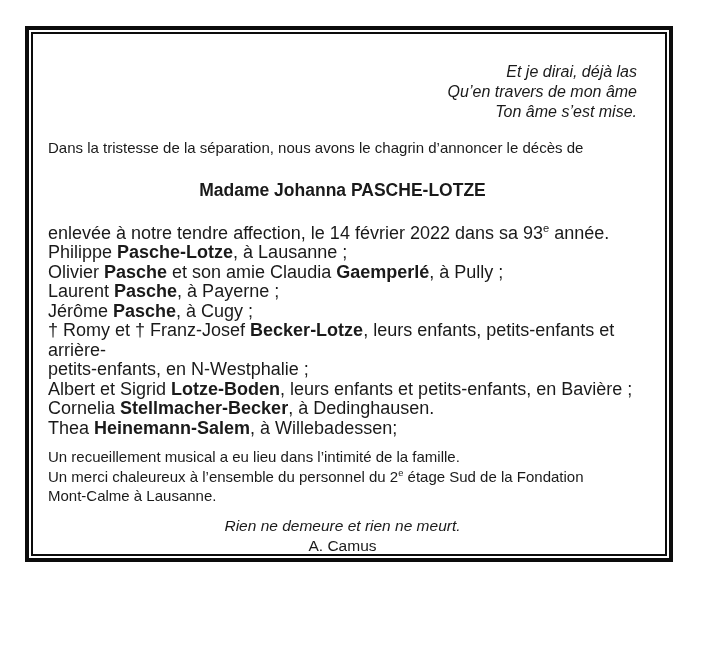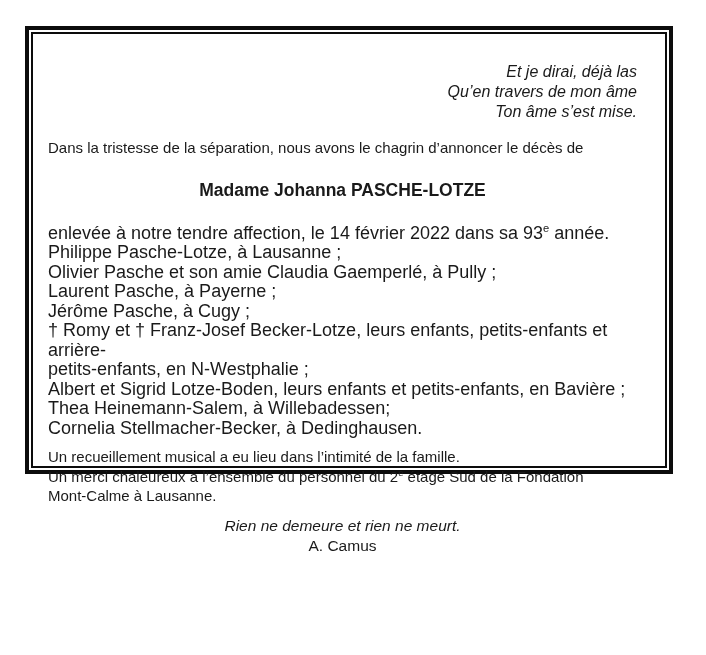--- a/index.html
+++ b/index.html
@@ -13,21 +13,21 @@
     position: relative;
     font-family: "Liberation Sans", "DejaVu Sans", sans-serif;
     color: #1a1a1a;
     overflow: hidden;
   }
   .frame-outer {
     position: absolute;
     left: 25px;
     top: 26px;
     width: 648px;
-    height: 448px;
+    height: 536px;
     box-sizing: border-box;
     border: 4px solid #0c0c0c;
     padding: 2px;
   }
   .frame-inner {
     box-sizing: border-box;
     width: 100%;
     height: 100%;
     border: 2px solid #0c0c0c;
     padding: 28px 28px 18px 15px;
@@ -67,21 +67,21 @@
     font-size: 15.5px;
     line-height: 20px;
   }
   .closing-quote .quote-line { font-style: italic; }
   .footer-line {
     margin-top: 14px;
     text-align: center;
     font-size: 15px;
     line-height: 19.5px;
   }
-  .b { font-weight: normal; }
+  .b { font-weight: bold; }
   sup {
     font-size: 0.62em;
     line-height: 0;
     vertical-align: super;
   }
 </style>
 </head>
 <body>
 
 <div class="frame-outer">
@@ -101,22 +101,22 @@
 
     <div class="family-block">
       <div><span>enlevée à notre tendre affection, le 14 février 2022 dans sa 93</span><sup>e</sup><span> année.</span></div>
       <div>
           <div><span>Philippe </span><span class="b">Pasche-Lotze</span><span>, à Lausanne ;</span></div>
           <div><span>Olivier </span><span class="b">Pasche</span><span> et son amie Claudia </span><span class="b">Gaemperlé</span><span>, à Pully ;</span></div>
           <div><span>Laurent </span><span class="b">Pasche</span><span>, à Payerne ;</span></div>
           <div><span>Jérôme </span><span class="b">Pasche</span><span>, à Cugy ;</span></div>
           <div><span>† Romy et † Franz-Josef </span><span class="b">Becker-Lotze</span><span>, leurs enfants, petits-enfants et arrière-</span><br><span>petits-enfants, en N-Westphalie ;</span></div>
           <div><span>Albert et Sigrid </span><span class="b">Lotze-Boden</span><span>, leurs enfants et petits-enfants, en Bavière ;</span></div>
+          <div><span>Cornelia </span><span class="b">Stellmacher-Becker</span><span>, à Dedinghausen.</span></div>
           <div><span>Thea </span><span class="b">Heinemann-Salem</span><span>, à Willebadessen;</span></div>
-          <div><span>Cornelia </span><span class="b">Stellmacher-Becker</span><span>, à Dedinghausen.</span></div>
         </div>
     </div>
 
     <div class="ack-block">
         <div><span>Un recueillement musical a eu lieu dans l’intimité de la famille.</span></div>
         <div><span>Un merci chaleureux à l’ensemble du personnel du 2</span><sup>e</sup><span> étage Sud de la Fondation</span><br><span>Mont-Calme à Lausanne.</span></div>
       </div>
 
     <div class="closing-quote">
       <div class="quote-line">Rien ne demeure et rien ne meurt.</div>

